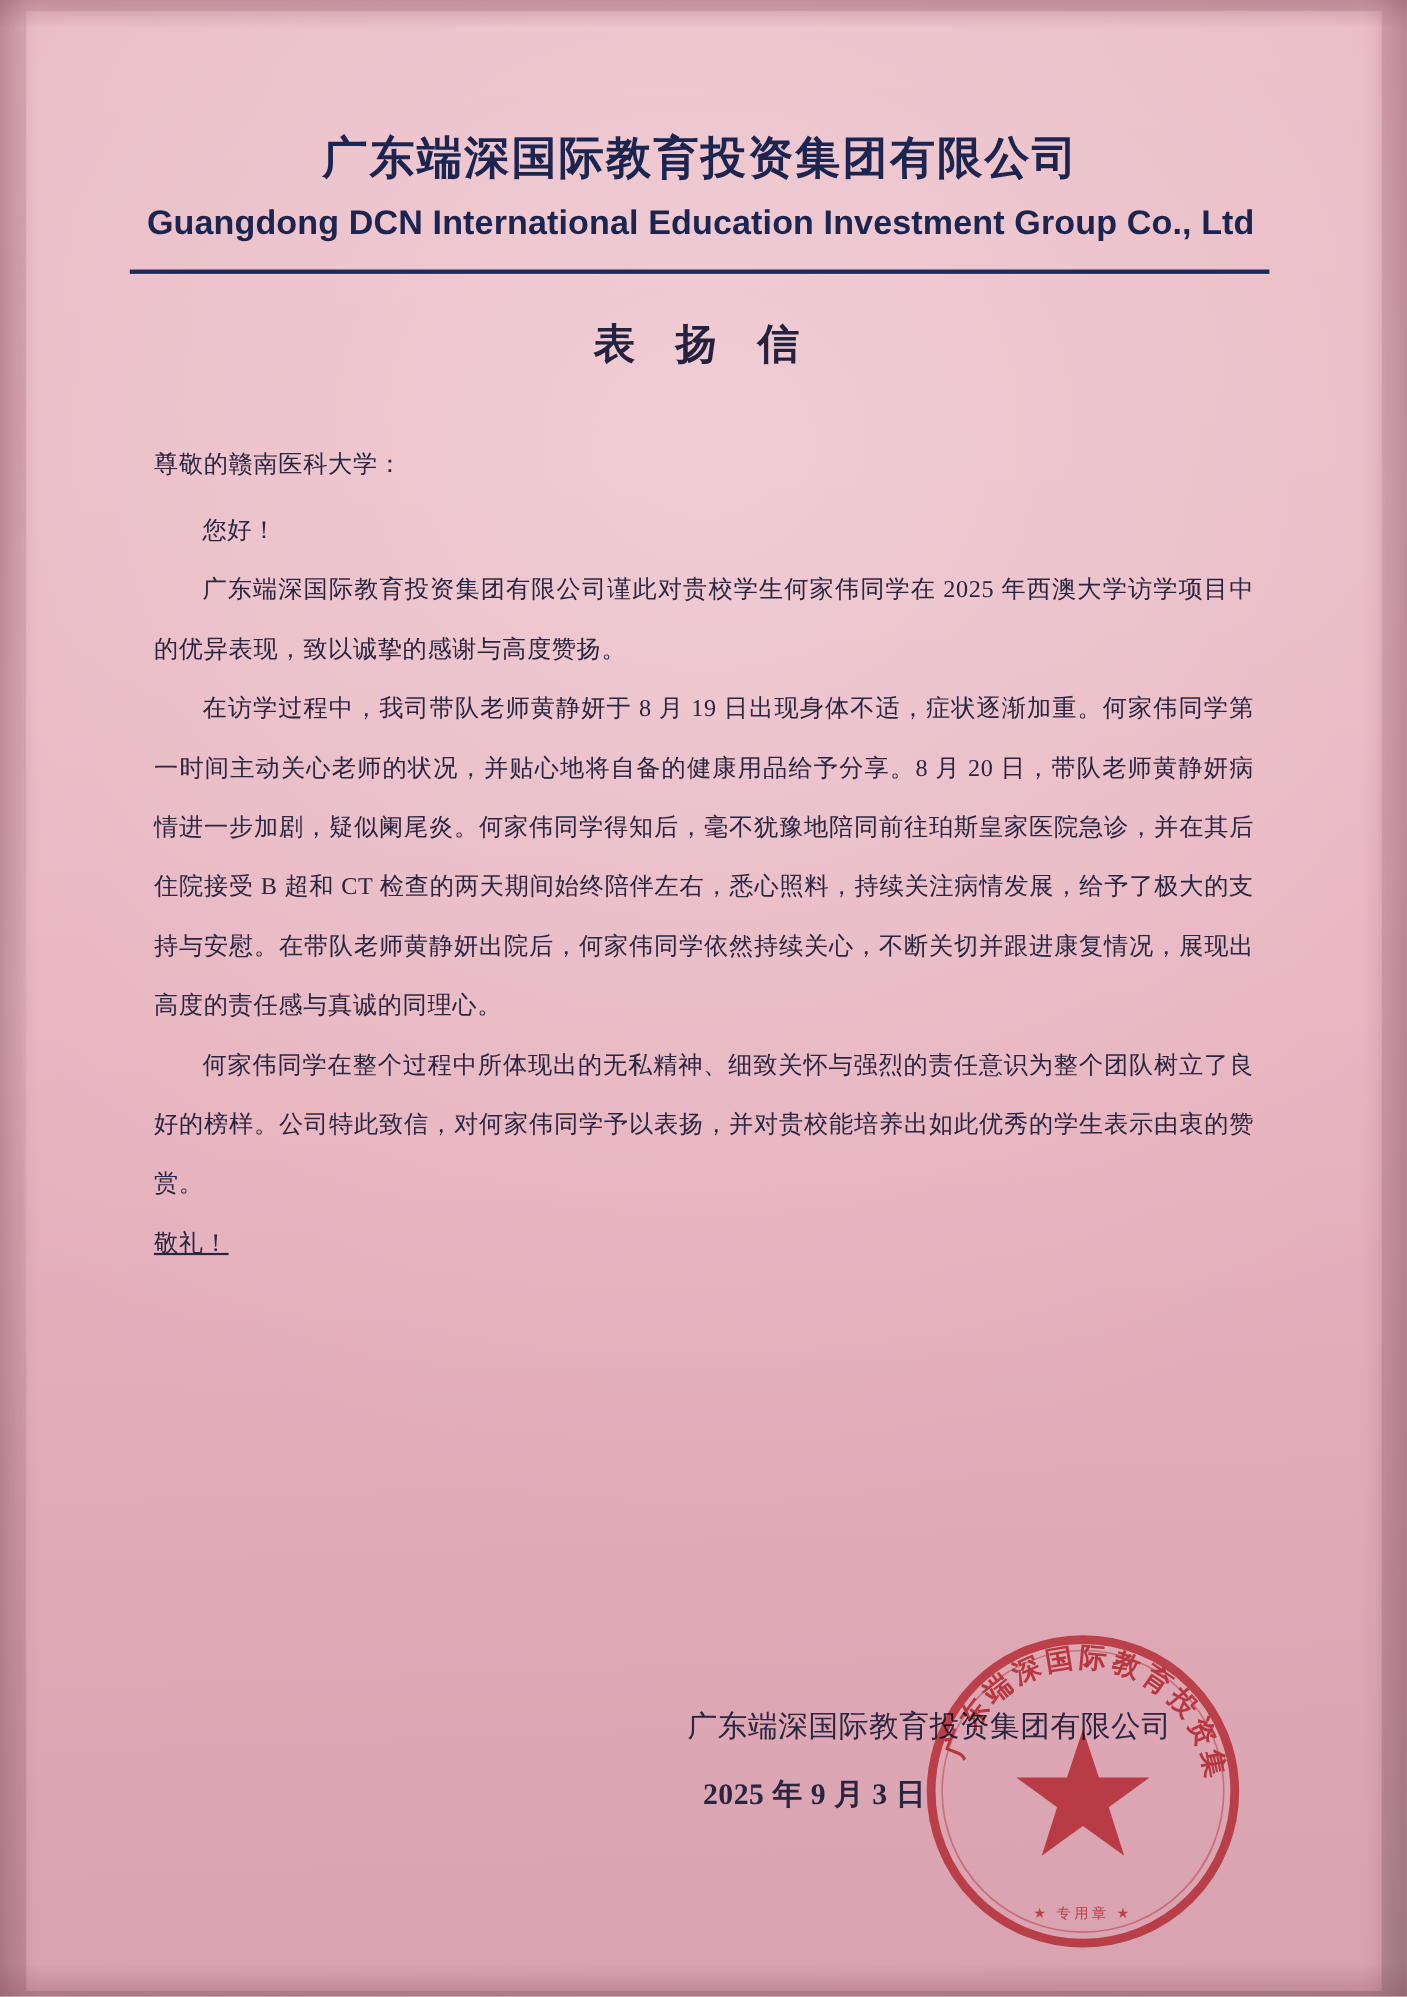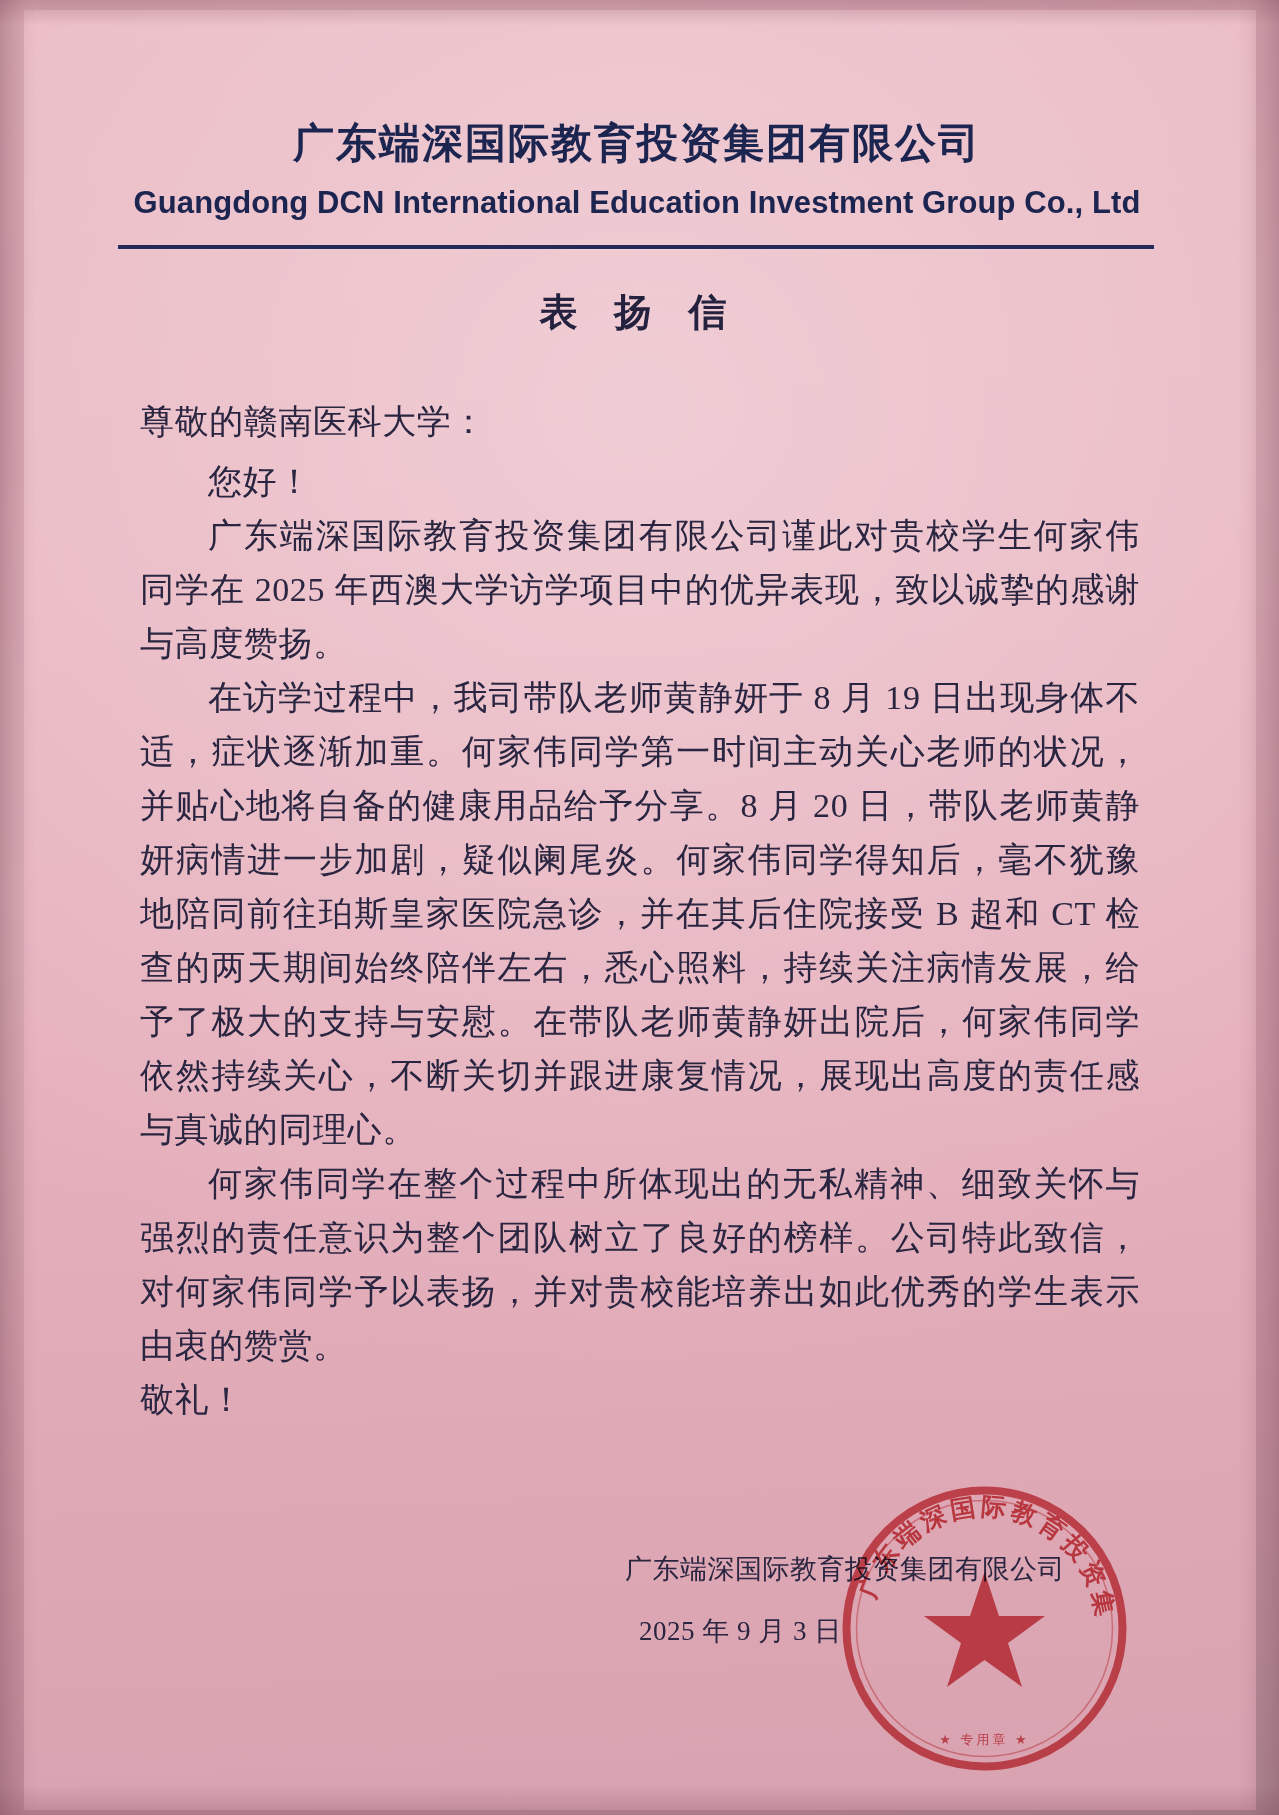--- a/index.html
+++ b/index.html
@@ -106,21 +106,21 @@
     letter-spacing: 13px;
     color: #24223f;
   }
 
   
   .letter-body {
     position: absolute;
     left: 140px;
     top: 395px;
     width: 1000px;
-    font-size: 34px;
+    font-size: 22px;
     line-height: 54px;
     color: #2a2540;
     letter-spacing: 0.6px;
     text-align: justify;
   }
   .salutation {
     margin: 0 0 6px 0;
   }
   .para {
     margin: 0;
@@ -132,36 +132,37 @@
     margin: 0;
     text-indent: 2em;
   }
   .closing-1 {
     margin: 16px 0 0 0;
     text-indent: 2em;
   }
   .closing-2 {
     margin: 0;
     text-indent: 0;
+    text-decoration: underline;
   }
 
   
   .signature {
     position: absolute;
     right: 120px;
     top: 1538px;
     width: 520px;
     text-align: left;
     font-size: 27px;
     line-height: 62px;
     color: #2a2540;
     letter-spacing: 0.5px;
   }
   .sig-line { white-space: nowrap; }
-  .sig-date { padding-left: 14px; white-space: nowrap; }
+  .sig-date { padding-left: 14px; white-space: nowrap; font-weight: bold; }
 
   
   .seal {
     position: absolute;
     left: 832px;
     top: 1476px;
     width: 305px;
     height: 305px;
     opacity: 0.78;
     mix-blend-mode: multiply;

